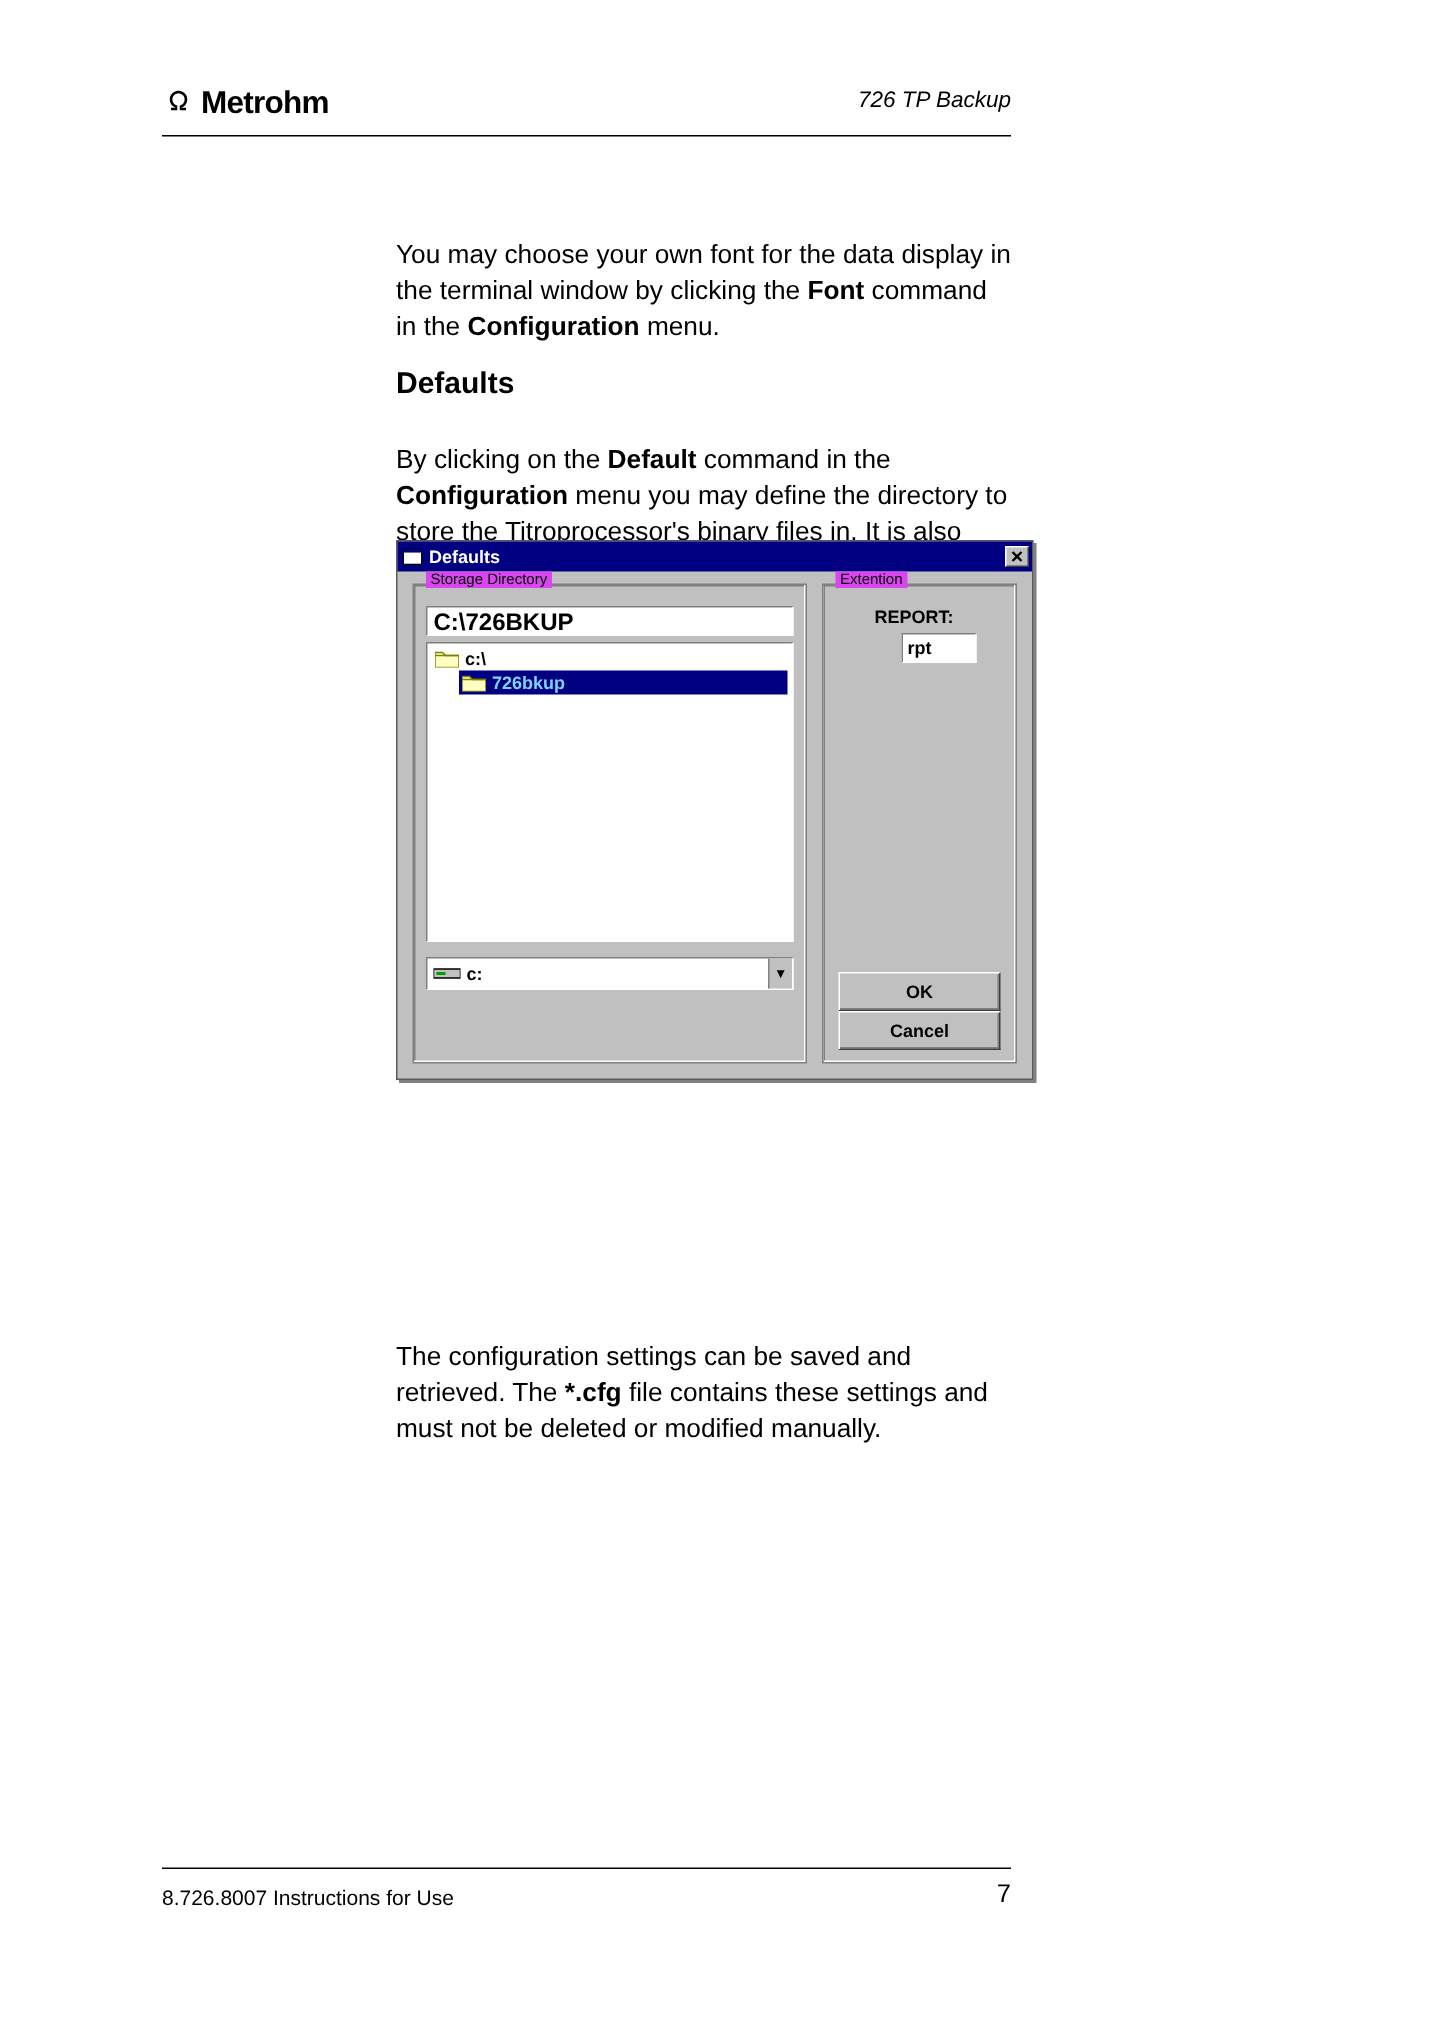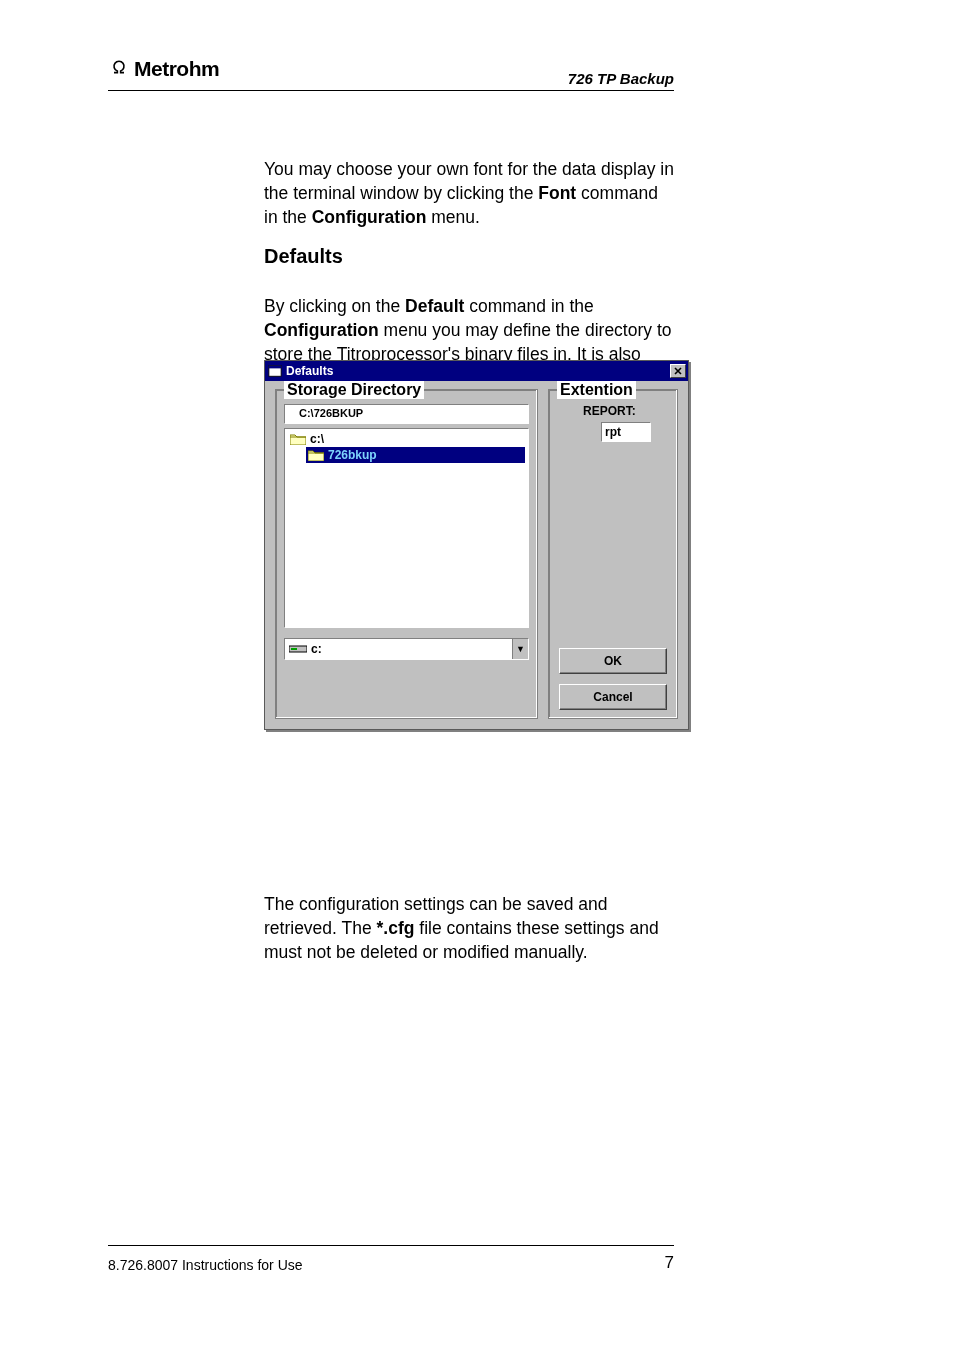--- a/index.html
+++ b/index.html
@@ -1,20 +1,20 @@
 <!DOCTYPE html>
 <html><head>
 <meta charset="utf-8">
 <style>
   * { box-sizing: border-box; margin: 0; padding: 0; }
   html, body { width: 954px; height: 1351px; background: #ffffff; font-family: Arial, Helvetica, sans-serif; color: #000; }
   .page { position: relative; width: 782px; height: 1351px; }
 
   
-  .header-chapter { position: absolute; right: 108px; top: 58px; font-size: 15px; font-style: italic; font-weight: 700; color: #000; margin-top: 12px; }
+  .header-chapter { position: absolute; right: 108px; top: 58px; font-size: 15px; font-style: italic; font-weight: 400; color: #000; }
   .logo { position: absolute; left: 108px; top: 56px; display: flex; align-items: center; gap: 4px; }
   .logo-mark { font-size: 22px; color: #000; }
   .logo-text { font-family: "Arial Black", Arial, sans-serif; font-weight: 900; font-size: 21px; letter-spacing: -0.5px; color: #000; }
   .top-rule { position: absolute; left: 108px; right: 108px; top: 90px; height: 1px; background: #000; }
 
   
   .para { position: absolute; left: 264px; right: 108px; font-size: 17.5px; line-height: 24px; color: #000; }
   .p1 { top: 157px; } 
   .p1 .bold, .p2 .bold, .p3 .bold { font-weight: 700; }
   .heading { position: absolute; left: 264px; font-size: 20px; font-weight: 700; }
@@ -25,35 +25,35 @@
 
   
   .dialog-wrap { position: absolute; left: 264px; top: 360px; width: 425px; background: #c0c0c0; border: 1px solid #5a5a5a; box-shadow: 2px 2px 0 #808080; }
   .titlebar { height: 20px; background: #000080; color: #fff; display: flex; align-items: center; justify-content: space-between; padding: 0 2px 0 3px; font-size: 12px; font-weight: 700; font-family: "MS Sans Serif", Tahoma, Arial, sans-serif; }
   .titlebar-left { display: flex; align-items: center; gap: 4px; }
   .tb-icon { width: 14px; height: 14px; display:inline-block; }
   .close-btn { width: 16px; height: 14px; background: #c0c0c0; border: 1px solid #fff; border-right-color:#404040; border-bottom-color:#404040; display:flex; align-items:center; justify-content:center; font-size:11px; font-weight:700; color:#000; font-family: Arial; }
 
   .dialog-body { padding: 8px 10px 10px 10px; display: flex; gap: 10px; font-family: "MS Sans Serif", Tahoma, Arial, sans-serif; }
   .grp { position: relative; border: 1px solid #808080; box-shadow: inset -1px -1px 0 #fff, inset 1px 1px 0 #808080; }
-  .grp-label { position: absolute; top: -9px; left: 8px; background: #ffffff; padding: 0 3px; font-size: 16px; font-weight: 700; color: #000; }
+  .grp-label { position: absolute; top: -9px; left: 8px; background: #d946ef; padding: 0 3px; font-size: 10px; font-weight: 400; color: #000; }
   .grp-storage { flex: 1 1 auto; padding: 14px 8px 8px 8px; min-height: 300px; }
   .grp-ext { width: 130px; padding: 14px 10px 8px 10px; }
-  .path-input { width: 100%; height: 20px; background:#fff; border:1px solid #808080; border-right-color:#fff; border-bottom-color:#fff; padding:2px 14px; font-size:11px; font-weight:700; }
+  .path-input { width: 100%; height: 20px; background:#fff; border:1px solid #808080; border-right-color:#fff; border-bottom-color:#fff; padding:2px 4px; font-size:16px; font-weight:700; }
   .tree { margin-top: 4px; width: 100%; height: 200px; background:#fff; border:1px solid #808080; border-right-color:#fff; border-bottom-color:#fff; padding: 2px 3px; font-size:12px; font-weight:700; color:#000; }
   .tree-row { display:flex; align-items:center; gap:4px; padding:1px 2px; }
   .tree-row.sel { background:#000080; color:#7dd3fc; }
   .tree-row.indent { margin-left: 18px; }
   .folder-icon { width:16px; height:12px; display:inline-block; }
   .drive-select { margin-top: 10px; width: 100%; height: 22px; background:#fff; border:1px solid #808080; border-right-color:#fff; border-bottom-color:#fff; display:flex; align-items:center; padding:0 0 0 4px; font-size:12px; font-weight:700; }
   .drive-select .spacer { flex:1; }
   .drive-arrow { width:16px; height:100%; background:#c0c0c0; border-left:1px solid #808080; display:flex; align-items:center; justify-content:center; font-size:9px; }
   .ext-label { font-size:12px; font-weight:700; margin-bottom:4px;padding-left:24px; }
   .ext-input { width: 50px; height:20px; background:#fff; border:1px solid #808080; border-right-color:#fff; border-bottom-color:#fff; padding:2px 3px; font-size:12px; font-weight:700; margin-left: 42px; }
-  .btn-stack { display:flex; flex-direction:column; gap:10px; margin-top: 206px; }
+  .btn-stack { display:flex; flex-direction:column; margin-top: 206px; }
   .win-btn { height:26px; background:#c0c0c0; border:1px solid #fff; border-right-color:#404040; border-bottom-color:#404040; box-shadow: inset -1px -1px 0 #808080; font-size:12px; font-weight:700; cursor:default; }
   .drive-icon { width:18px; height:12px; display:inline-block; }
 
   
   .bottom-rule { position: absolute; left: 108px; right: 108px; bottom: 105px; height: 1px; background: #000; }
   .footer-left { position: absolute; left: 108px; bottom: 78px; font-size: 14px; color: #000; }
   .footer-right { position: absolute; right: 108px; bottom: 78px; font-size: 17px; color: #000; }
 </style>
 </head>
 <body>

